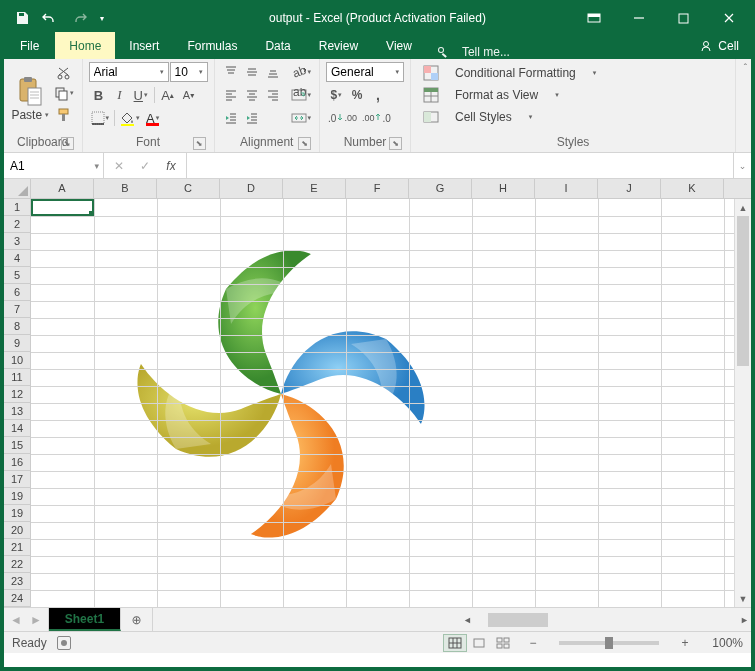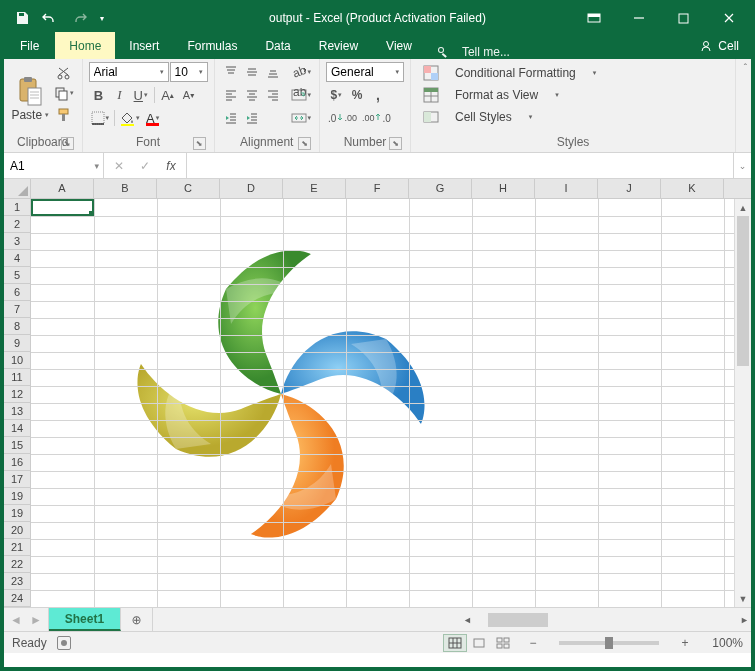--- a/index.html
+++ b/index.html
@@ -54,21 +54,21 @@
 .cells{flex:1;position:relative;background:#fff}
 .vline{position:absolute;top:0;bottom:0;width:1px;background:#d4d4d4}
 .hline{position:absolute;left:0;right:0;height:1px;background:#d4d4d4}
 .activecell{position:absolute;left:0;top:0;width:63px;height:17px;border:2px solid #217346;pointer-events:none}
 .activecell::after{content:"";position:absolute;right:-3px;bottom:-3px;width:6px;height:6px;background:#217346}
 .vscroll{width:17px;background:#f1f1f1;border-left:1px solid #dadada;display:flex;flex-direction:column}
 .sbtn2{height:17px;display:flex;align-items:center;justify-content:center;color:#666;font-size:9px}
 .vthumb{background:#cdcdcd;margin:0 2px}
 .sheettabs{height:24px;border-top:1px solid #d4d4d4;display:flex;align-items:stretch;background:#f1f1f1}
 .navbtns{display:flex;align-items:center;padding:0 6px;gap:8px;border-right:1px solid #d4d4d4;color:#b0b0b0}
-.stab{padding:0 16px;background:#5eead4;border-right:1px solid #d4d4d4;border-bottom:2px solid #217346;display:flex;align-items:center;font-size:11px;color:#217346;font-weight:600}
+.stab{padding:0 16px;background:#000000;border-right:1px solid #d4d4d4;border-bottom:2px solid #217346;display:flex;align-items:center;font-size:11px;color:#217346;font-weight:600}
 .addsheet{width:32px;display:flex;align-items:center;justify-content:center;color:#666;border-right:1px solid #d4d4d4}
 .hscroll{flex:1;display:flex;align-items:center;padding:0 2px;gap:2px;margin-left:auto;max-width:290px}
 .hsb{height:14px;background:#f1f1f1;flex:1;display:flex;align-items:center;position:relative}
 .hsbthumb{position:absolute;left:14px;height:14px;width:60px;background:#cdcdcd}
 .statusbar{height:22px;background:#f1f1f1;border-top:1px solid #d4d4d4;display:flex;align-items:center;padding:0 8px;font-size:11px;color:#555;gap:10px}
 .viewbtns{margin-left:auto;display:flex;gap:0}
 .vbtn{width:24px;height:18px;display:flex;align-items:center;justify-content:center;border:1px solid transparent}
 .vbtn.active{background:#e0e9e3;border-color:#a3c2ad}
 .zoomslider{width:100px;height:4px;background:#cdcdcd;position:relative;margin:0 8px}
 .zoomslider::before{content:"";position:absolute;left:50%;top:-4px;width:8px;height:12px;background:#888;transform:translateX(-50%)}

